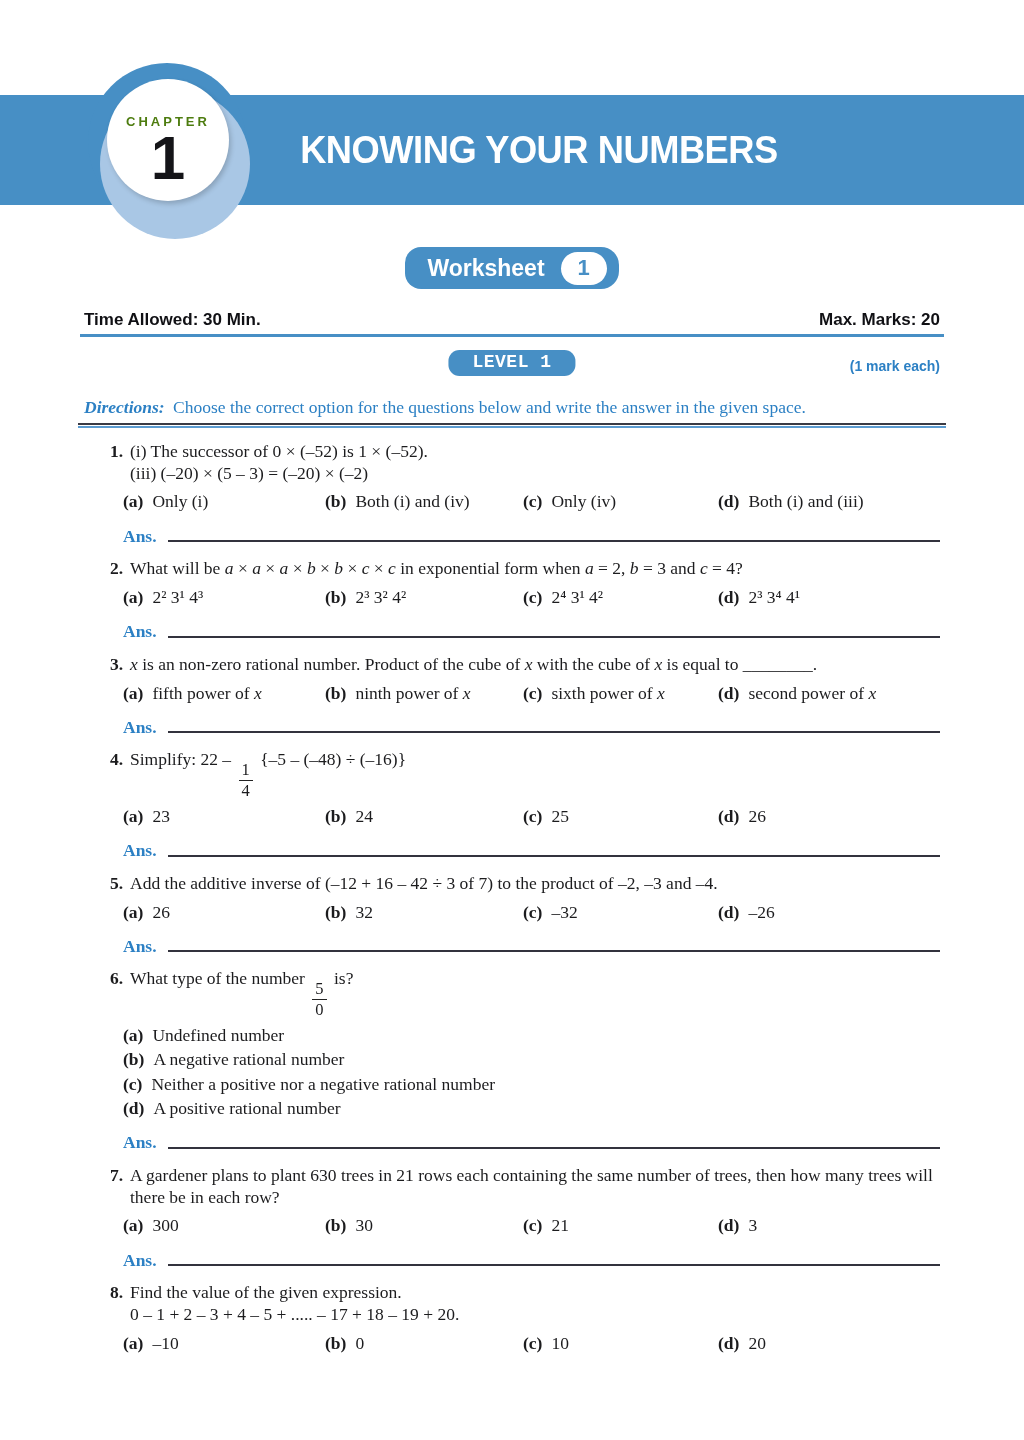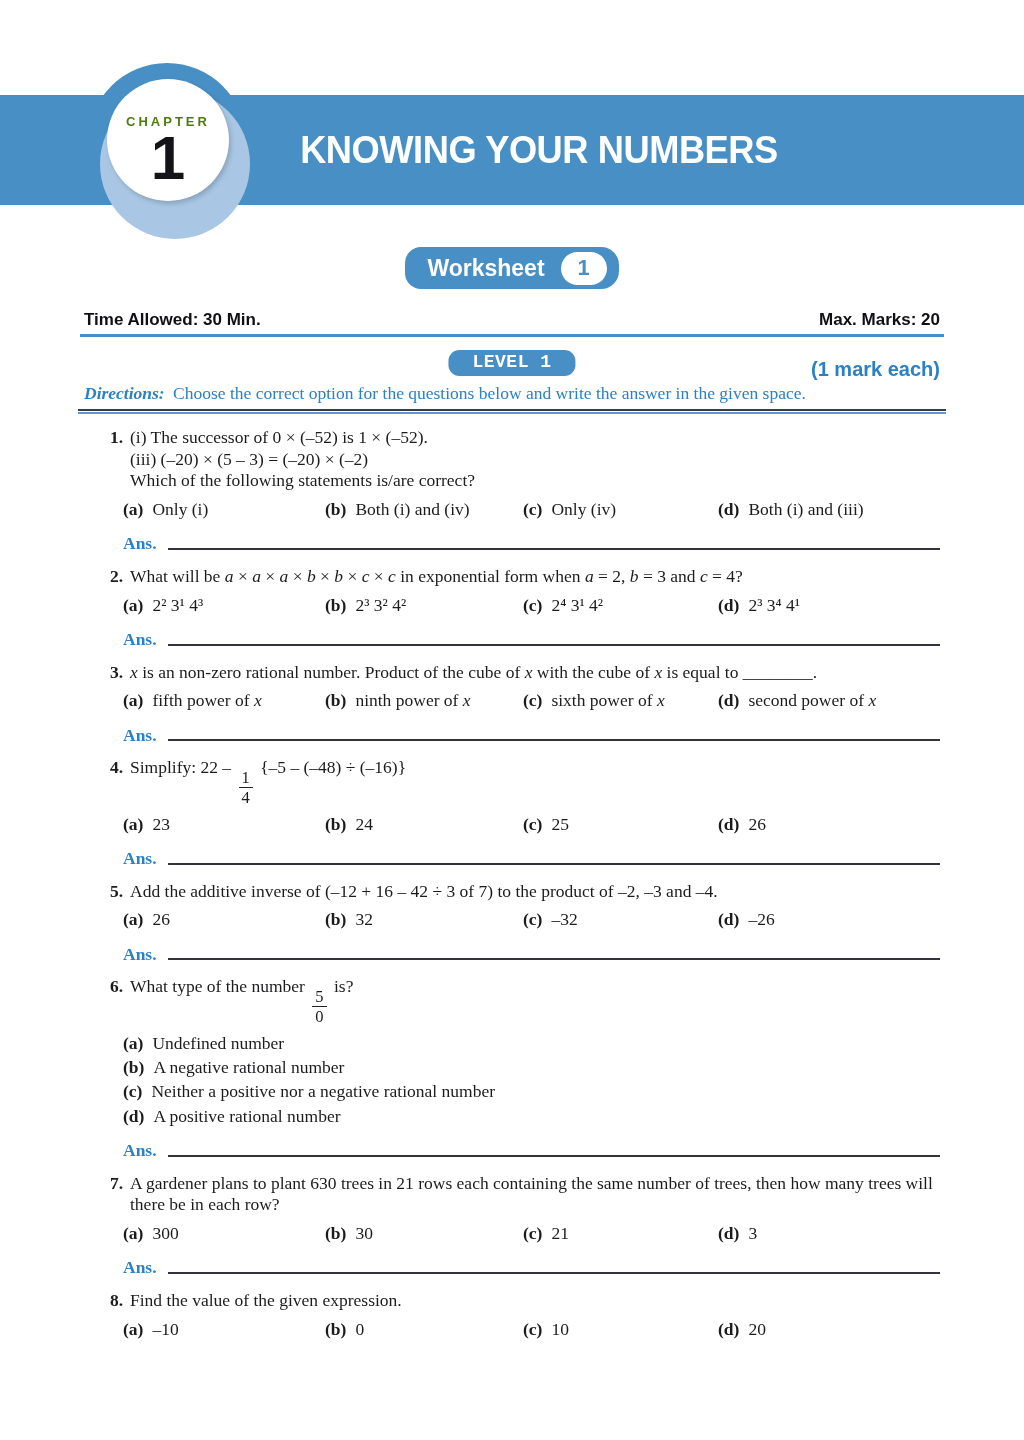--- a/index.html
+++ b/index.html
@@ -40,22 +40,22 @@
     font-family:"Liberation Sans",sans-serif;font-weight:bold;font-size:17px;color:#101014;align-items:center;}
   .meta-rule{margin:4px 80px 0;border-top:3px solid var(--accent);}
   
   .level-row{position:relative;margin-top:13px;height:30px;}
   .level-pill{
     position:absolute;left:50%;transform:translateX(-50%);top:0;background:var(--accent);color:#fff;
     font-family:Liberation Mono, monospace;font-weight:bold;font-size:18px;letter-spacing:.5px;
     padding:2px 24px 4px;border-radius:11px;
   }
   .marks-note{position:absolute;right:84px;top:8px;color:var(--blue-text);
-    font-family:"Liberation Sans",sans-serif;font-weight:bold;font-size:20px;}
-  .directions{margin:3px 84px 0;color:var(--blue-text);font-size:17.5px;}
+    font-family:"Liberation Sans",sans-serif;font-weight:bold;font-size:14px;}
+  .directions{margin:17px 84px 0;color:var(--blue-text);font-size:17.5px;}
   .directions b i{margin-right:4px;}
   .dir-rule{margin:5px 78px 0;height:1px;border-top:2px solid var(--rule-dark);border-bottom:2px solid #5b9bd0;}
   
   .questions{margin:6px 84px 0;}
   .q{margin-top:13px;}
   .qrow{display:flex;}
   .qnum{flex:none;width:39px;text-align:right;padding-right:7px;font-weight:bold;font-size:17.5px;line-height:1.24;}
   .qbody{flex:1;font-size:17.5px;line-height:1.24;}
   .qline{display:block;}
   .opts{margin:6px 0 0 39px;}
@@ -110,21 +110,20 @@
 </div>
 <div class="dir-rule"></div>
 
 <div class="questions">
     <div class="q">
       <div class="qrow">
         <span class="qnum">1.</span>
         <div class="qbody">
           <span class="qline">(i) The successor of 0 × (–52) is 1 × (–52).</span>
           <span class="qline">(iii) (–20) × (5 – 3) = (–20) × (–2)</span>
-          <span class="qline">Which of the following statements is/are correct?</span>
         </div>
       </div>
       <div class="opts grid">
         <div class="opt">
           <span class="olabel">(a)</span>
           <span>Only (i)</span>
         </div>
         <div class="opt">
           <span class="olabel">(b)</span>
           <span>Both (i) and (iv)</span>
@@ -327,20 +326,21 @@
       <div class="ansrow">
         <span class="anslabel">Ans.</span>
         <span class="ansline"></span>
       </div>
     </div>
     <div class="q">
       <div class="qrow">
         <span class="qnum">8.</span>
         <div class="qbody">
           <span class="qline">Find the value of the given expression.</span>
+          <span class="qline">0 – 1 + 2 – 3 + 4 – 5 + ..... – 17 + 18 – 19 + 20.</span>
         </div>
       </div>
       <div class="opts grid">
         <div class="opt">
           <span class="olabel">(a)</span>
           <span>–10</span>
         </div>
         <div class="opt">
           <span class="olabel">(b)</span>
           <span>0</span>

